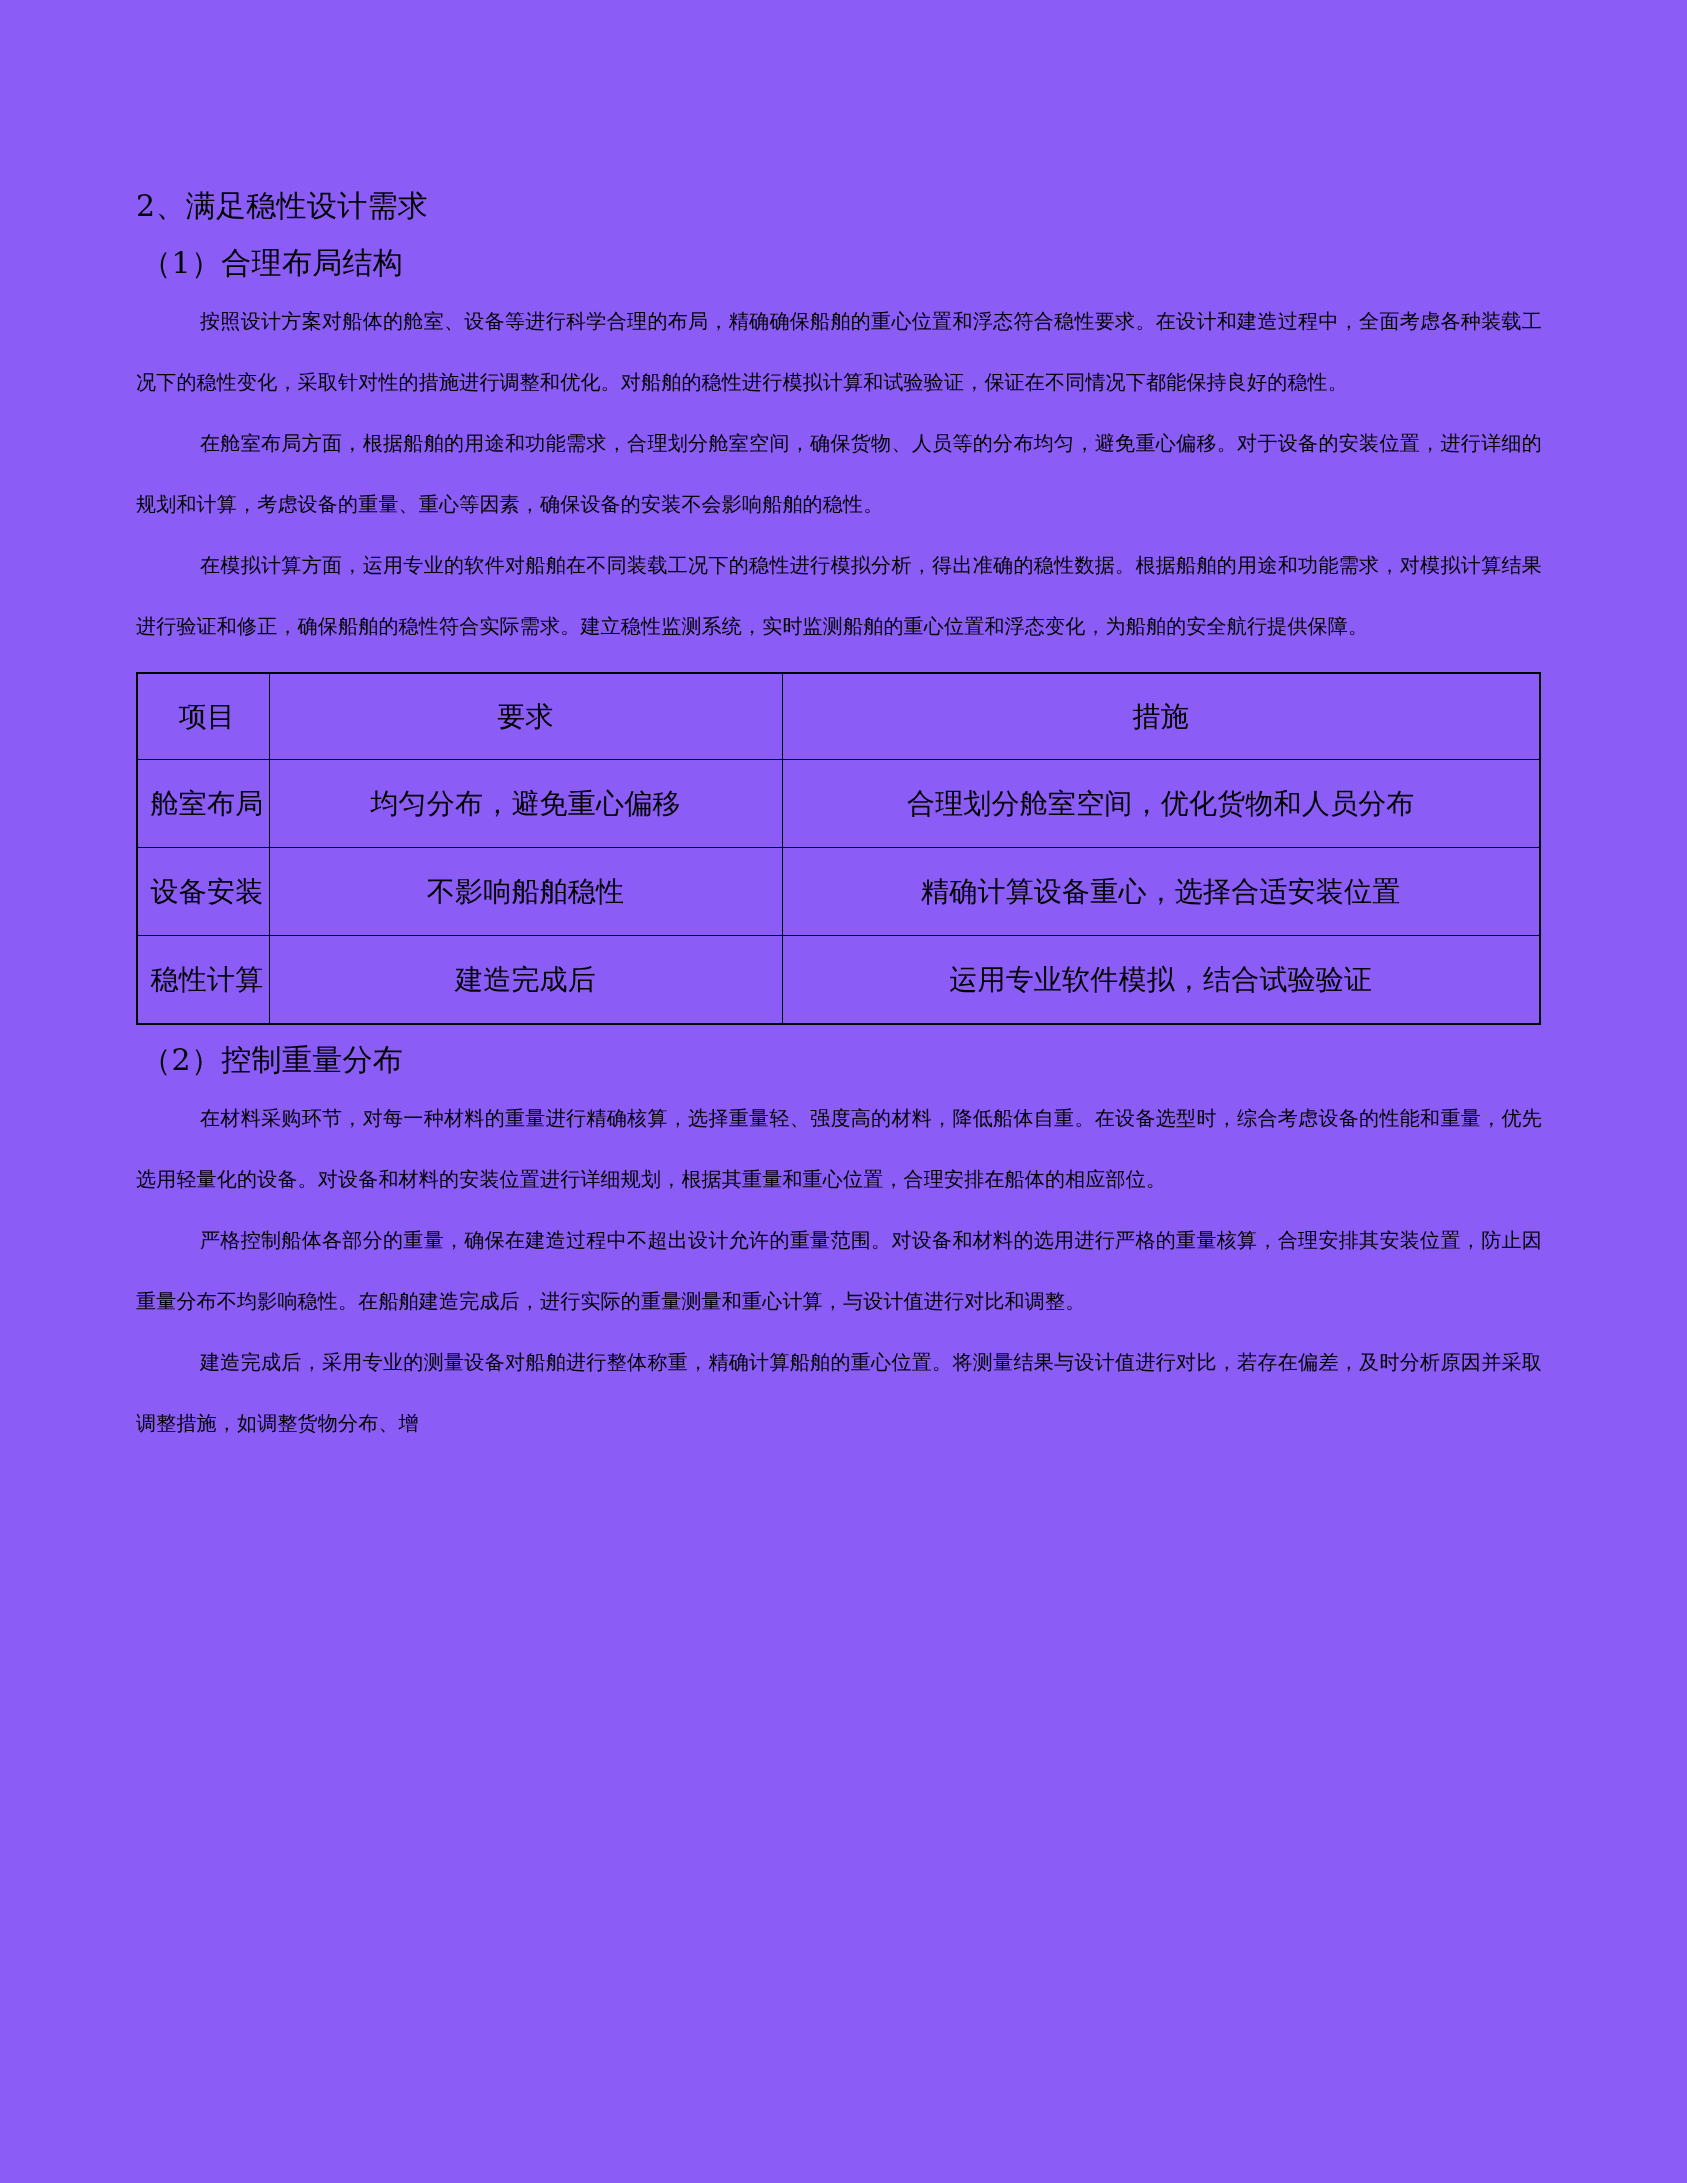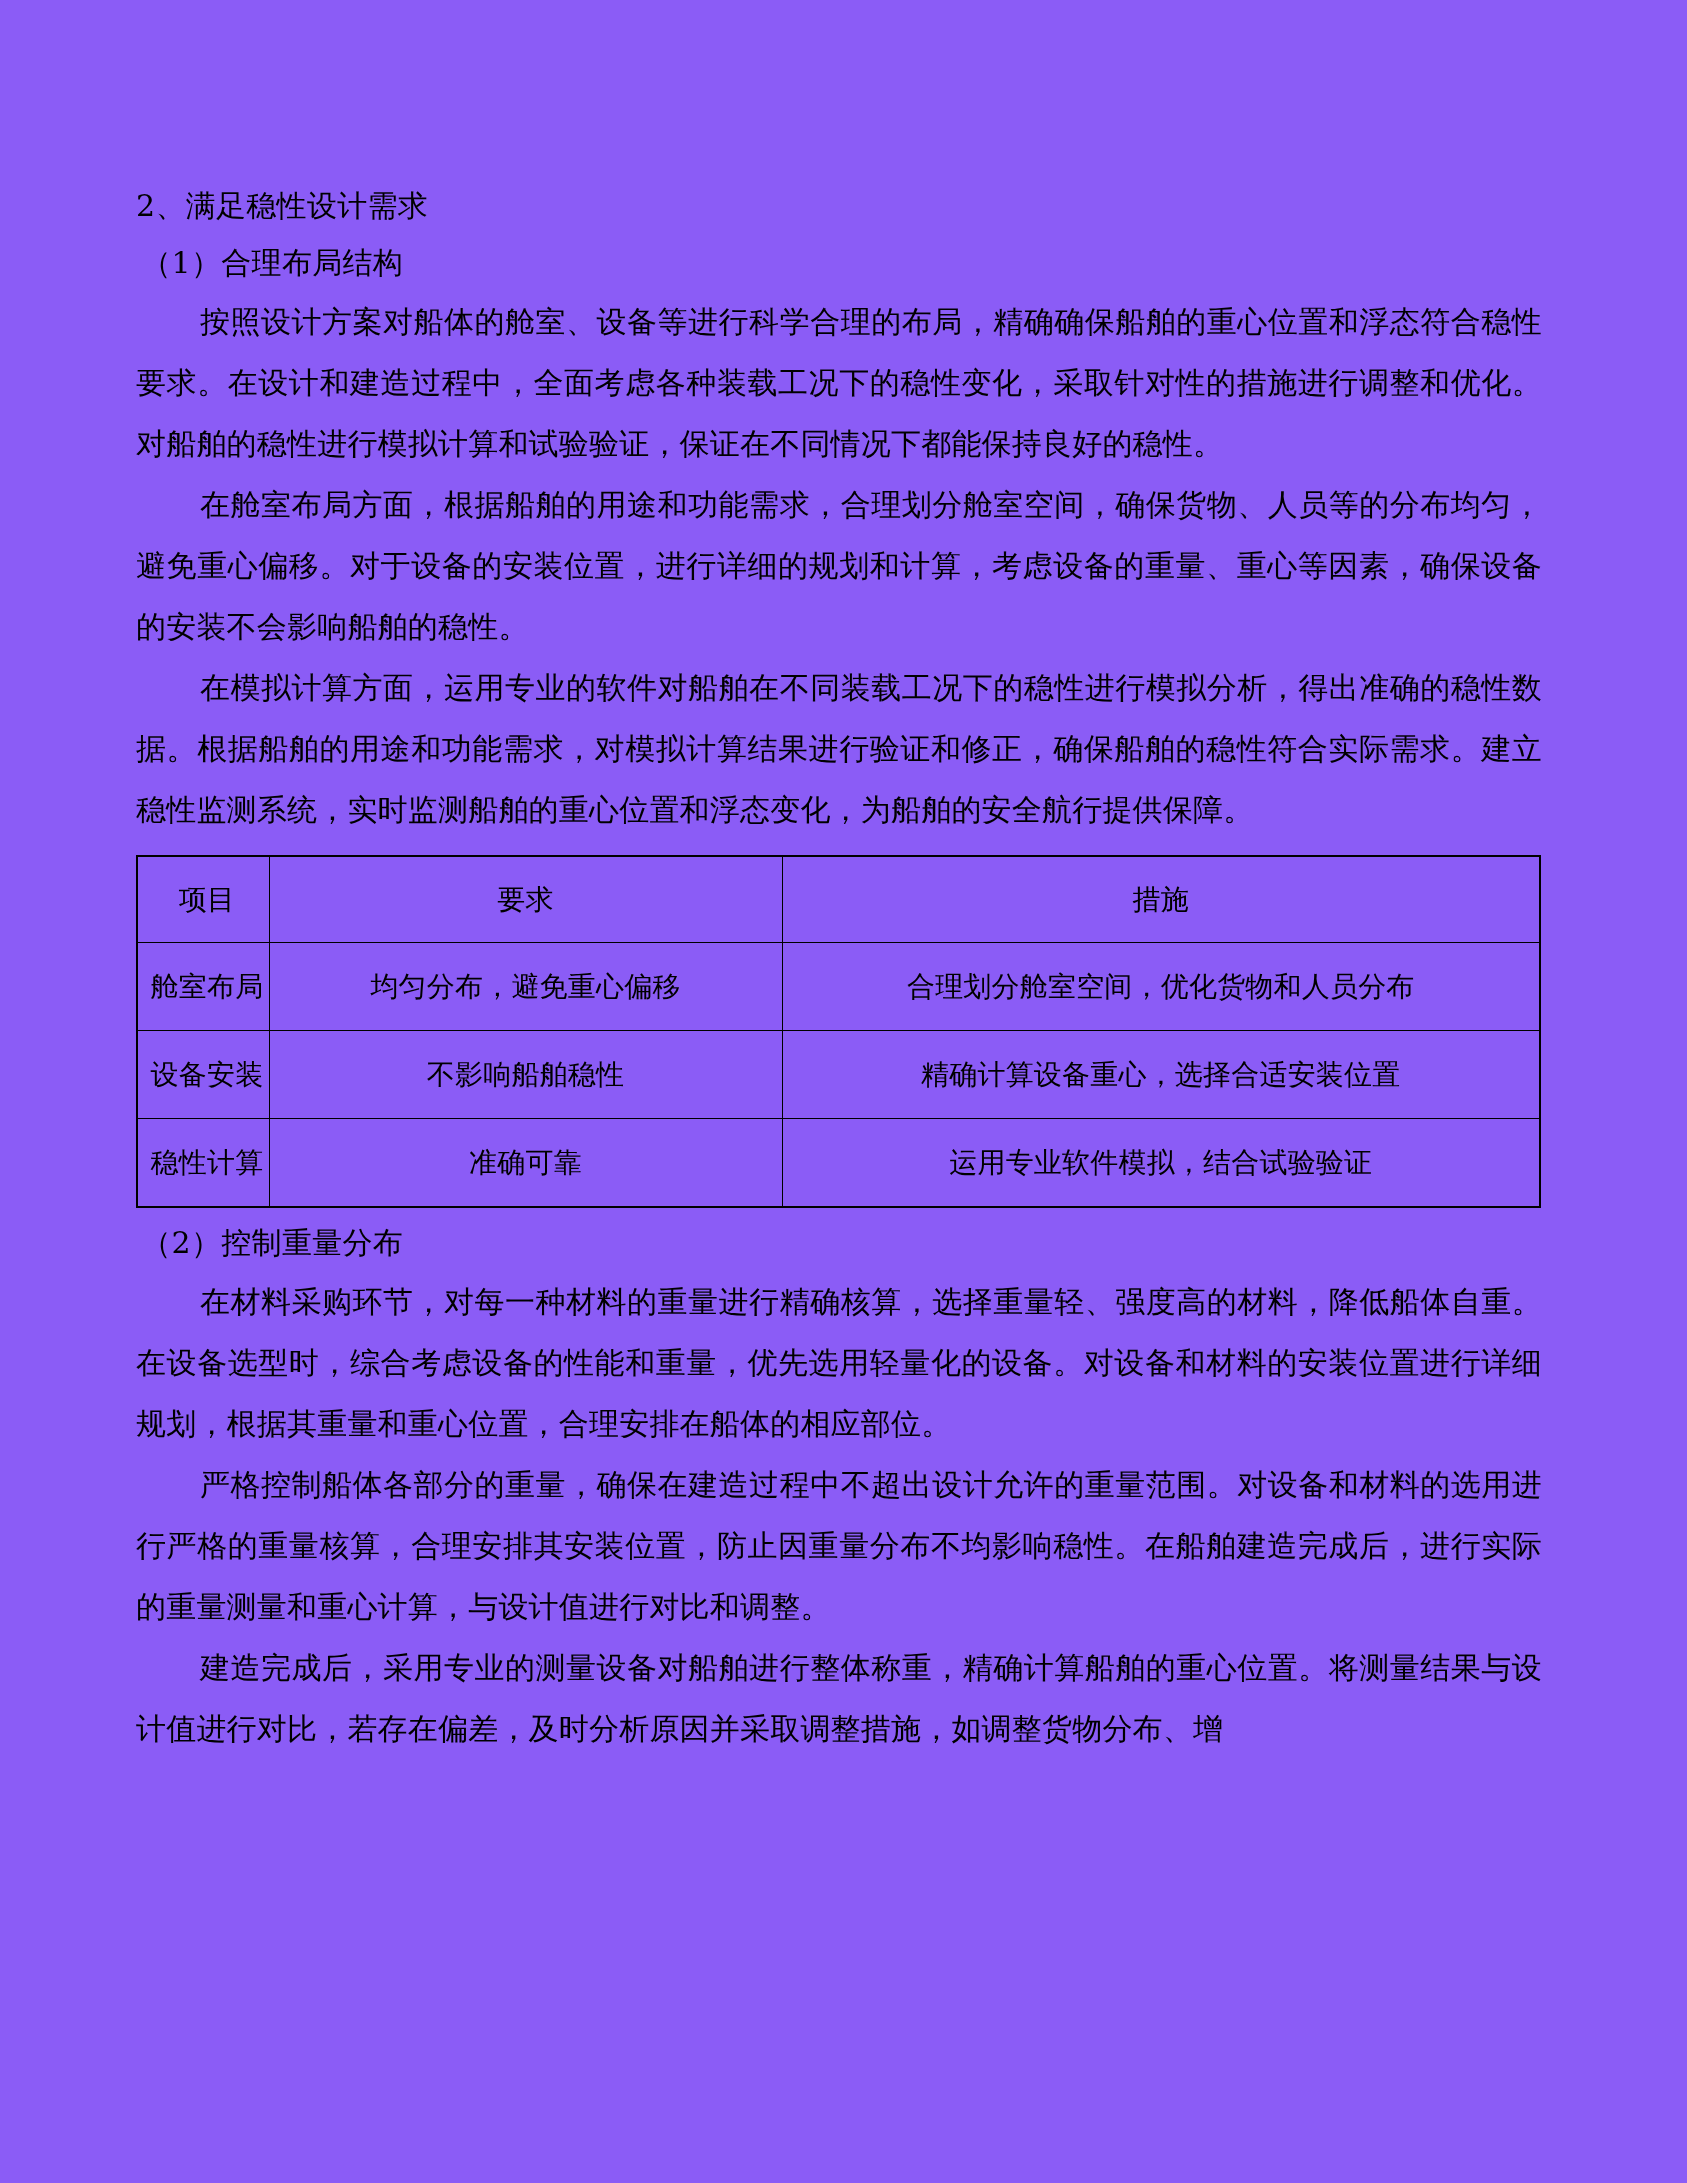--- a/index.html
+++ b/index.html
@@ -36,21 +36,21 @@
   .heading-sub {
     font-size: 30px;
     line-height: 57px;
     letter-spacing: 0.3px;
     padding-left: 5.3px;
     white-space: nowrap;
   }
 
   
   .para {
-    font-size: 30px;
+    font-size: 20px;
     line-height: 61px;
     text-align: justify;
     text-justify: inter-ideograph;
     text-indent: 64px;
     letter-spacing: 0.2px;
   }
 
   
   .tbl-wrap {
     margin-top: 14.6px;
@@ -119,21 +119,21 @@
             <td>均匀分布，避免重心偏移</td>
             <td>合理划分舱室空间，优化货物和人员分布</td>
           </tr>
           <tr>
             <td class="col-item">设备安装</td>
             <td>不影响船舶稳性</td>
             <td>精确计算设备重心，选择合适安装位置</td>
           </tr>
           <tr>
             <td class="col-item">稳性计算</td>
-            <td>准确可靠</td>
+            <td>建造完成后</td>
             <td>运用专业软件模拟，结合试验验证</td>
           </tr>
         </tbody>
       </table>
     </div>
 
     <div class="heading-sub">（2）控制重量分布</div>
 
     <div class="para">在材料采购环节，对每一种材料的重量进行精确核算，选择重量轻、强度高的材料，降低船体自重。在设备选型时，综合考虑设备的性能和重量，优先选用轻量化的设备。对设备和材料的安装位置进行详细规划，根据其重量和重心位置，合理安排在船体的相应部位。</div>
 

